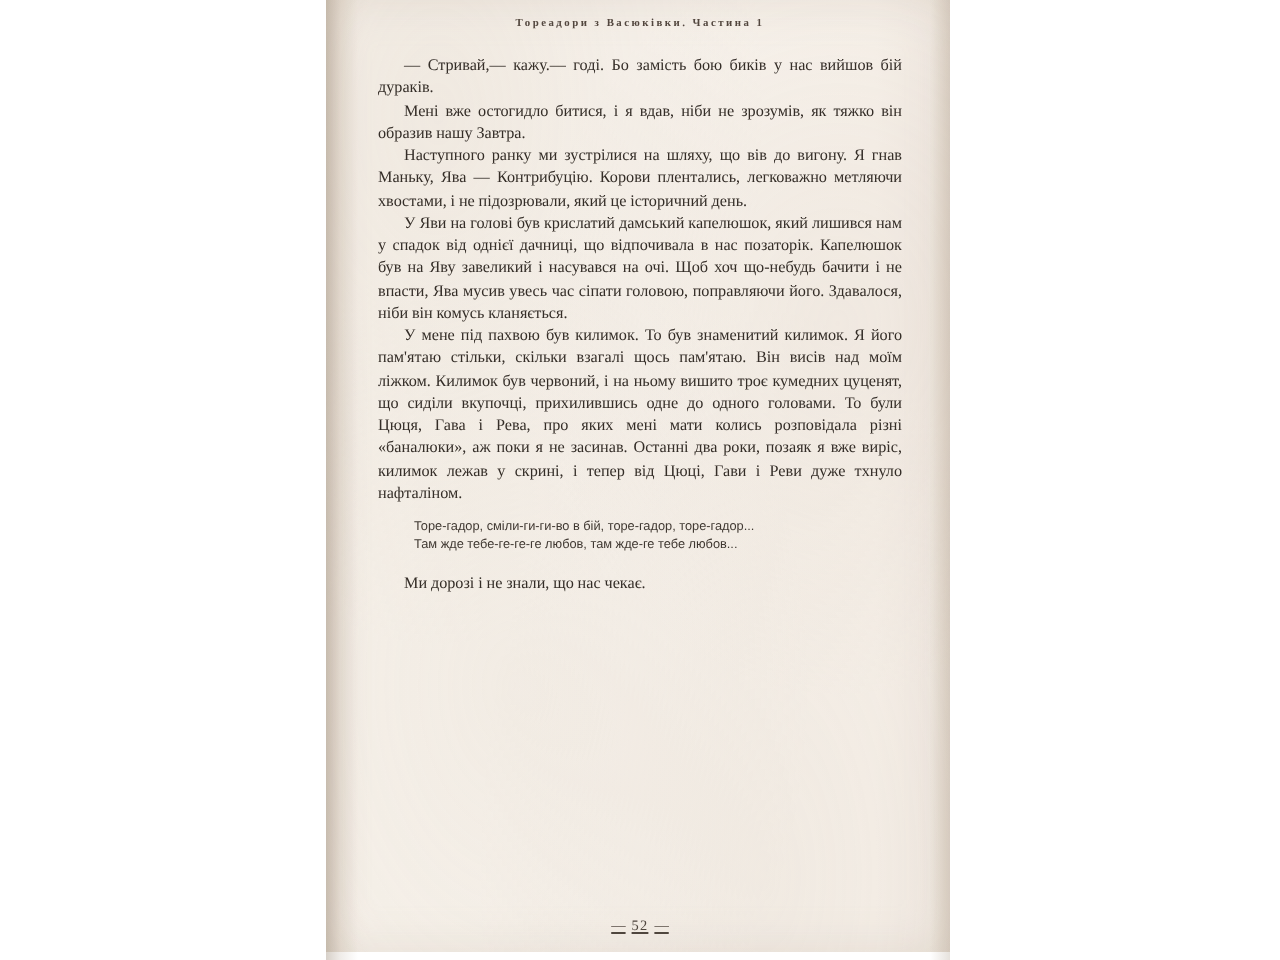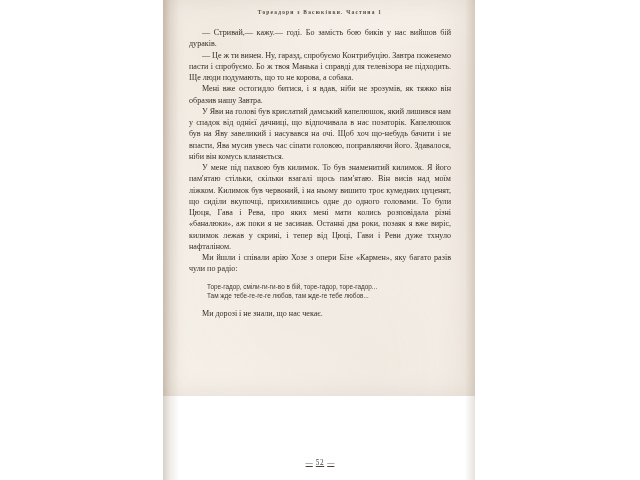--- a/index.html
+++ b/index.html
@@ -21,21 +21,21 @@
     height: 480px;
     background: #ffffff;
   }
 
   
   #book-page {
     position: absolute;
     left: 163px;
     top: 0;
     width: 312px;
-    height: 396px;
+    height: 476px;
     background:
       linear-gradient(90deg,
         #ece4dc 0px, #f3ece5 7px, #f6f1ea 22px,
         #f7f2ec 50%, #f6f0e9 88%, #efe7df 100%);
     box-shadow: inset 0 0 22px rgba(193,178,160,0.30);
   }
 
   
   #paper-grain {
     position: absolute;
@@ -175,25 +175,24 @@
     <div id="paper-grain"></div>
     <div id="gutter-shadow"></div>
     <div id="edge-shadow-right"></div>
 
     <div id="text-block">
 
       <div id="running-head">Тореадори з Васюківки. Частина 1</div>
 
       <div id="body-copy">
         <p class="para">— Стривай,— кажу.— годі. Бо замість бою биків у нас вийшов бій дураків.</p>
-        <p class="para">— Це ж ти винен. Ну, гаразд, спробуємо Контрибуцію. Завтра поженемо пасти і спробуємо. Бо ж твоя Манька і справді для телевізора не підходить. Ще люди подумають, що то не корова, а собака.</p>
         <p class="para">Мені вже остогидло битися, і я вдав, ніби не зрозумів, як тяжко він образив нашу Завтра.</p>
+        <p class="para">Наступного ранку ми зустрілися на шляху, що вів до вигону. Я гнав Маньку, Ява — Контрибуцію. Корови плентались, легковажно метляючи хвостами, і не підозрювали, який це історичний день.</p>
         <p class="para">У Яви на голові був крислатий дамський капелюшок, який лишився нам у спадок від однієї дачниці, що відпочивала в нас позаторік. Капелюшок був на Яву завеликий і насувався на очі. Щоб хоч що-небудь бачити і не впасти, Ява мусив увесь час сіпати головою, поправляючи його. Здавалося, ніби він комусь кланяється.</p>
         <p class="para">У мене під пахвою був килимок. То був знаменитий килимок. Я його пам'ятаю стільки, скільки взагалі щось пам'ятаю. Він висів над моїм ліжком. Килимок був червоний, і на ньому вишито троє кумедних цуценят, що сиділи вкупочці, прихилившись одне до одного головами. То були Цюця, Гава і Рева, про яких мені мати колись розповідала різні «баналюки», аж поки я не засинав. Останні два роки, позаяк я вже виріс, килимок лежав у скрині, і тепер від Цюці, Гави і Реви дуже тхнуло нафталіном.</p>
-        <p class="para">Ми йшли і співали арію Хозе з опери Бізе «Кармен», яку багато разів чули по радіо:</p>
 
         <div id="song-quote">
           <p class="verse-line">Торе-гадор, сміли-ги-ги-во в бій, торе-гадор, торе-гадор...</p>
           <p class="verse-line">Там жде тебе-ге-ге-ге любов, там жде-ге тебе любов...</p>
         </div>
 
         <p class="para" id="closing-para">Ми дорозі і не знали, що нас чекає.</p>
       </div>
 
       <div id="folio">

